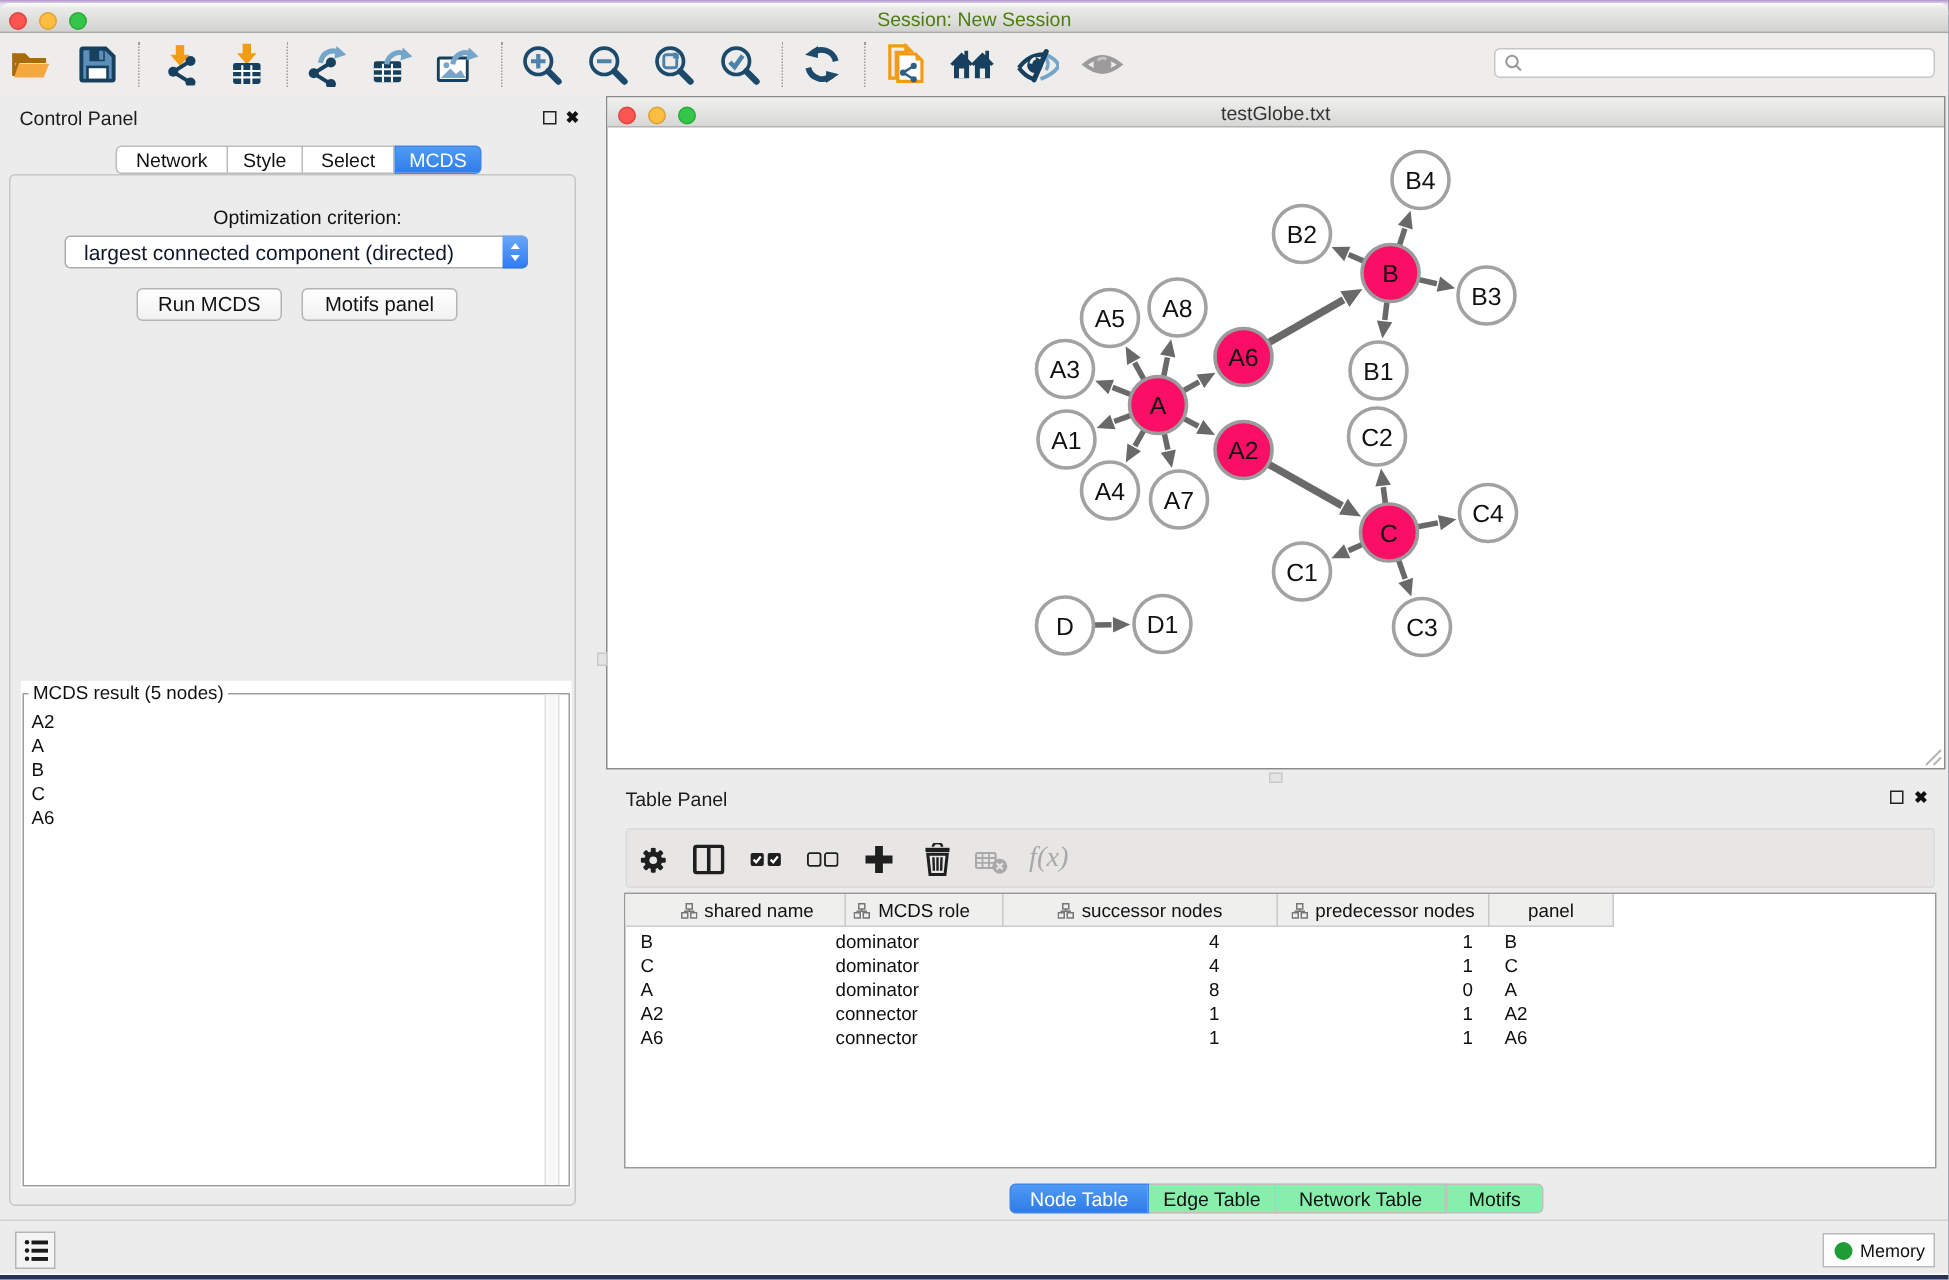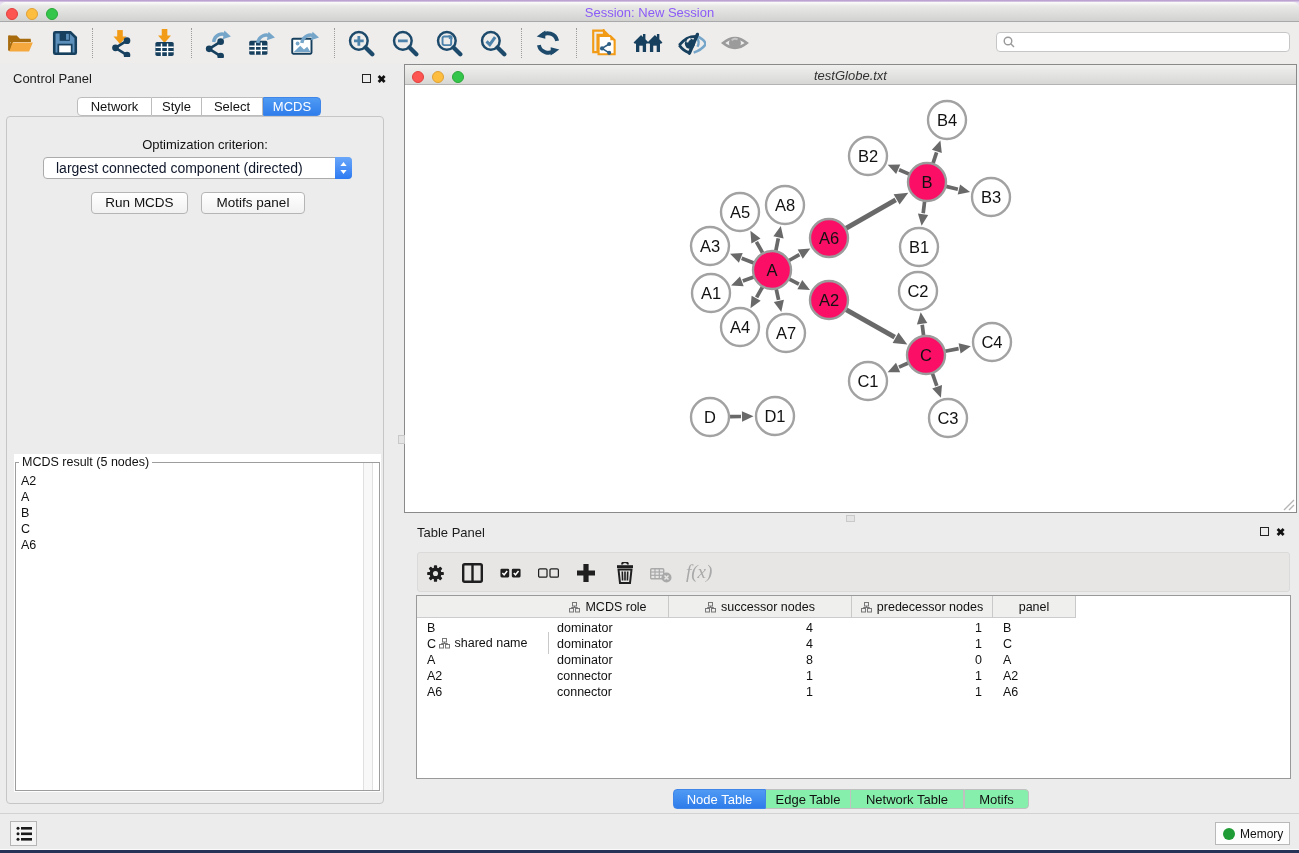--- a/index.html
+++ b/index.html
@@ -5,21 +5,21 @@
 body { font-family:"Liberation Sans", sans-serif; background:#273257; position:relative; }
 #wallpaper-top { position:absolute; left:0; top:0; width:1299px; height:10px; background:linear-gradient(#b194c9 0px,#e6ddf0 2.5px,#f3eff8 10px); }
 #appwin { position:absolute; left:0; top:2px; width:1299px; height:848px; background:#ececec; border-radius:6px 6px 0 0; overflow:hidden; }
 #coords { position:absolute; left:0; top:-2px; width:1299px; height:853px; }
 
 #titlebar { position:absolute; left:0; top:2px; width:1299px; height:20px; background:linear-gradient(#fcfcfb,#e9e9e8 20%,#d2d2d1); border-bottom:1px solid #a9a9a9; }
 .tl { position:absolute; width:12px; height:12px; border-radius:50%; top:6px; }
 #titlebar .t1 { left:6px;  background:#fc5552; border:1px solid #e1423e; }
 #titlebar .t2 { left:26px; background:#fdbd3f; border:1px solid #e0a135; }
 #titlebar .t3 { left:46px; background:#34c64b; border:1px solid #2aa838; }
-#maintitle { position:absolute; left:0; top:5px; width:1299px; text-align:center; font-size:13px; color:#8b5cf6; }
+#maintitle { position:absolute; left:0; top:5px; width:1299px; text-align:center; font-size:13px; color:#4d7c0f; }
 
 #toolbar { position:absolute; left:0; top:23px; width:1299px; height:40px; background:#eeedec; }
 .tsep { position:absolute; top:28px; height:30px; width:0; border-left:1px dotted #9c9c9c; }
 .ticon { position:absolute; top:30px; }
 #search { position:absolute; left:996px; top:32px; width:294px; height:20px; background:#fff; border:1px solid #c6c6c6; border-radius:4px; }
 
 #cp-title { position:absolute; left:13px; top:71px; font-size:13px; color:#1c1c1c; }
 .wicon-sq { position:absolute; width:9px; height:9px; border:1.5px solid #222; }
 .wicon-x { position:absolute; font-size:11px; font-weight:bold; color:#111; line-height:11px; }
 #cp-panel { position:absolute; left:6px; top:116px; width:378px; height:688px; border:1px solid #c6c6c6; border-radius:4px; background:#ececec; }
@@ -33,21 +33,21 @@
 #mcds-border { position:absolute; left:0.5px; top:8px; width:365px; height:329px; border:1px solid #9d9d9d; }
 #mcds-legend { position:absolute; left:5px; top:1px; background:#fff; padding:0 3px; font-size:12.5px; color:#111; }
 #mcds-list { position:absolute; left:7px; top:19px; font-size:12.5px; color:#111; line-height:16px; }
 #mcds-scroll { position:absolute; right:8px; top:9px; width:10px; height:327px; background:#f8f8f8; border-left:1px solid #e0e0e0; border-right:1px solid #e0e0e0; }
 
 #netwin { position:absolute; left:404px; top:64px; width:893px; height:449px; background:#fff; border:1px solid #8a8a8a; }
 #nettitle { position:absolute; left:0; top:0; width:891px; height:20px; background:linear-gradient(#f0f0ef,#d7d7d6); border-bottom:1px solid #b3b3b3; }
 #nettitle .t1 { left:7px; background:#fc5552; border:1px solid #e1423e; }
 #nettitle .t2 { left:27px; background:#fdbd3f; border:1px solid #e0a135; }
 #nettitle .t3 { left:47px; background:#34c64b; border:1px solid #2aa838; }
-#nettitle .txt { position:absolute; left:0; top:3px; width:891px; text-align:center; font-size:13px; color:#333;font-style:italic; }
+#nettitle .txt { position:absolute; left:0; top:3px; width:891px; text-align:center; font-size:13px; color:#333; }
 
 #tp-title { position:absolute; left:417px; top:525px; font-size:13px; color:#1c1c1c; }
 #tp-toolbar { position:absolute; left:417px; top:552px; width:873px; height:40px; background:#e7e6e5; border:1px solid #dadada; border-radius:3px; }
 #tbl { position:absolute; left:416px; top:595px; width:875px; height:184px; background:#fff; border:1px solid #999; }
 #tbl-head { position:absolute; left:0; top:0; width:659px; height:22px; background:#efefee; border-bottom:1px solid #cccccc; font-size:12.5px; color:#111; }
 .th { position:absolute; top:0; height:22px; border-right:1px solid #c9c9c9; display:flex; align-items:center; justify-content:center; }
 .th svg { margin-right:5px; }
 .td { position:absolute; font-size:12.5px; color:#111; height:16px; line-height:16px; }
 
 .btab { position:absolute; top:789px; height:20px; background:#86efac; border:1px solid #c0c0c0; font-size:13px; color:#111; text-align:center; line-height:19px; }
@@ -306,21 +306,21 @@
       </svg>
 <div style="position:absolute; left:398px; top:435px; width:7px; height:9px; background:#e4e4e4; border:1px solid #c9c9c9;"></div>
 <div style="position:absolute; left:846px; top:515px; width:9px; height:7px; background:#e4e4e4; border:1px solid #c9c9c9;"></div>
 
 <div id="tp-title">Table Panel</div>
 <div class="wicon-sq" style="left:1260px; top:527px;"></div>
 <div class="wicon-x" style="left:1276px; top:527px;">✖</div>
 <div id="tp-toolbar"></div>
 <div id="tbl">
   <div id="tbl-head">
-    <div class="th" style="left:1px; width:131px;margin-top:36px;">
+    <div class="th" style="left:16px; width:131px;">
             <svg width="11" height="11" viewBox="0 0 11 11">
               <rect x="3.5" y="0.5" width="4" height="3.5" fill="none" stroke="#777" stroke-width="1"></rect>
               <rect x="0.5" y="6.5" width="4" height="3.5" fill="none" stroke="#777" stroke-width="1"></rect>
               <rect x="6.5" y="6.5" width="4" height="3.5" fill="none" stroke="#777" stroke-width="1"></rect>
               <path d="M5.5,4 V5.5 M2.5,6.5 V5.5 H8.5 V6.5" fill="none" stroke="#777" stroke-width="1"></path>
             </svg>
             <span>shared name</span>
           </div>
     <div class="th" style="left:131px; width:121px;">
             <svg width="11" height="11" viewBox="0 0 11 11">

